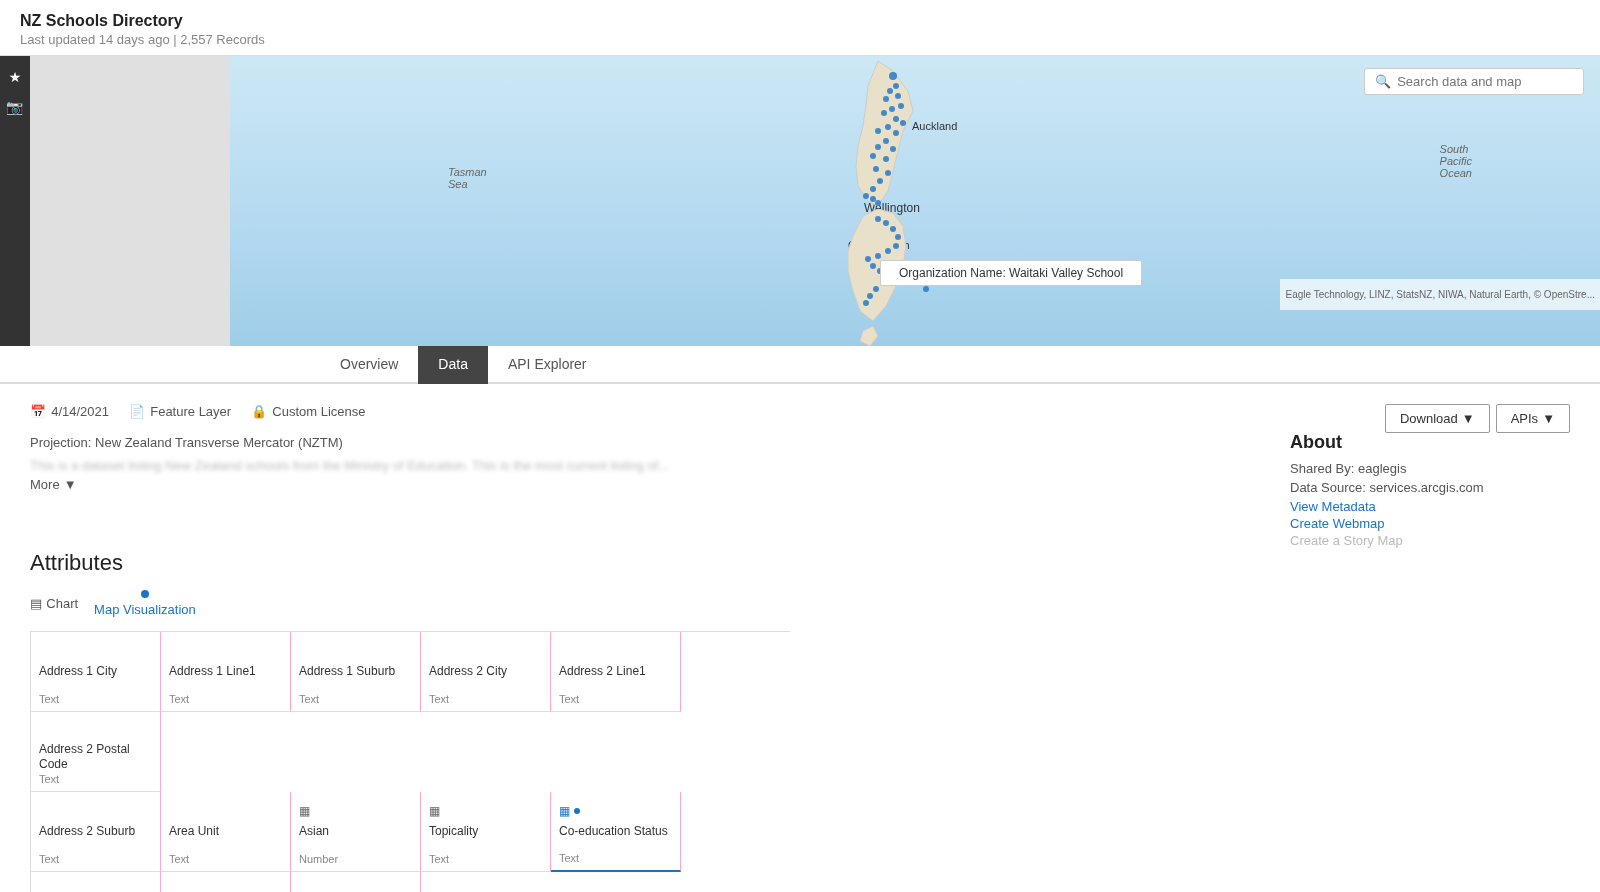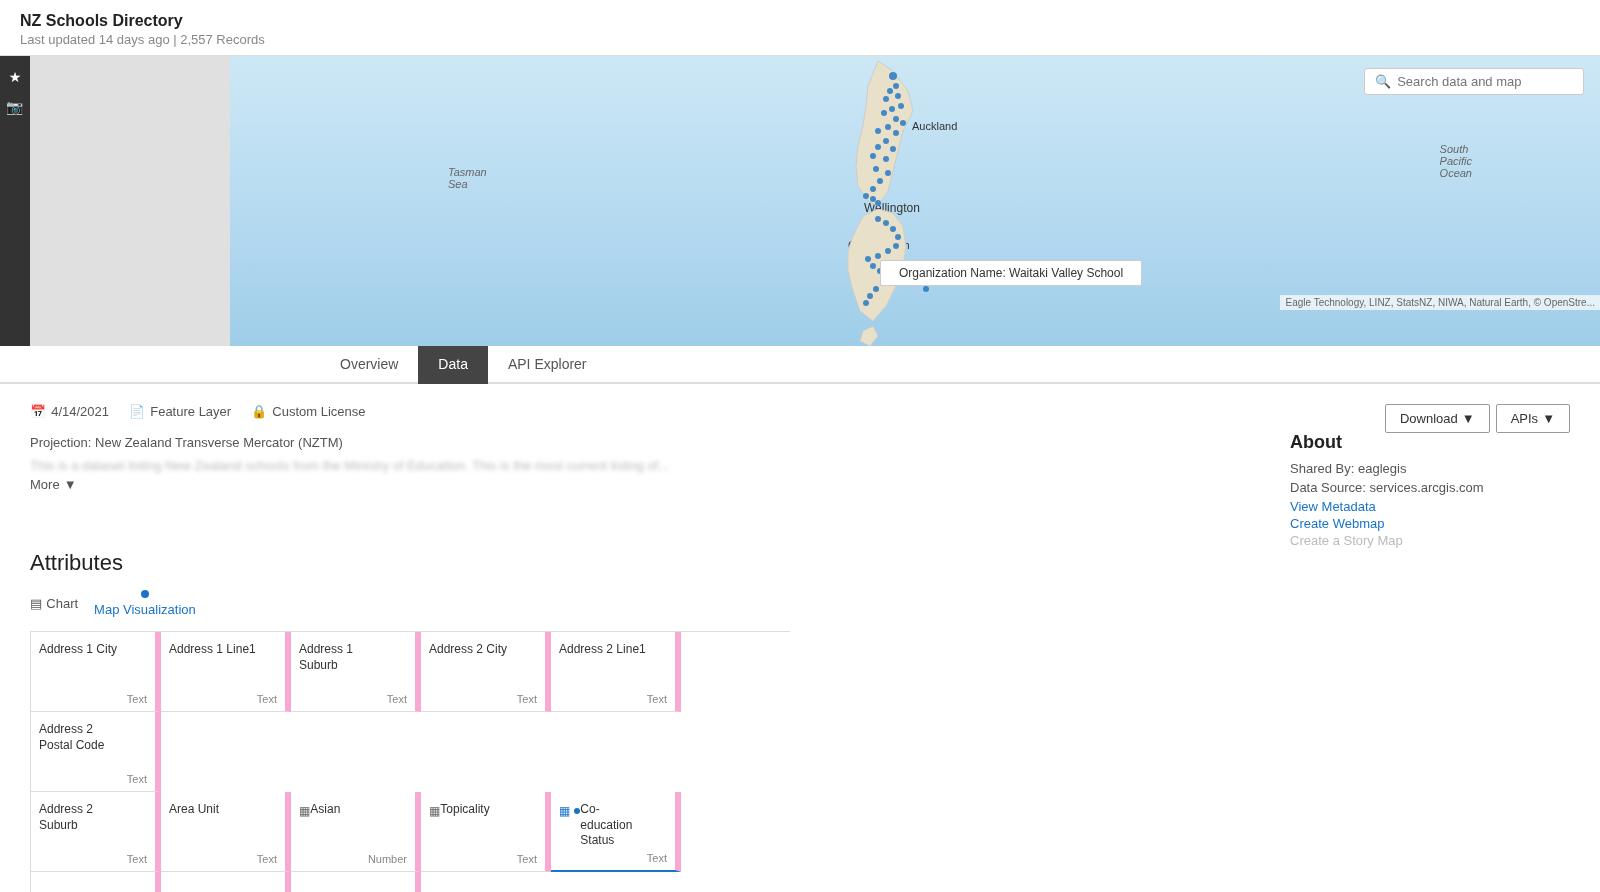--- a/index.html
+++ b/index.html
@@ -124,21 +124,21 @@
     .christchurch-label { top: 63%; left: 53%; font-style: normal; font-size: 11px; color: #333; }
 
     
     .map-attribution {
       position: absolute;
       bottom: 36px;
       right: 0;
       font-size: 10px;
       color: #666;
       background: rgba(255,255,255,0.7);
-      padding: 2px 5px;
+      padding: 10px 5px;
     }
 
     
     .tabs-bar {
       display: flex;
       background: #fff;
       border-bottom: 2px solid #ddd;
       padding-left: 320px;
     }
     .tab {
@@ -296,24 +296,25 @@
       display: flex;
       flex-wrap: wrap;
       gap: 0;
       border-left: 1px solid #ddd;
       border-top: 1px solid #ddd;
       max-width: 760px;
     }
     .attr-card {
       width: 130px;
       height: 80px;
-      border-right: 6px solid #f9a8d4;
+      border-right: 1px solid #f9a8d4;
       border-bottom: 1px solid #ddd;
       padding: 10px 8px 6px 8px;
       display: flex;
+      flex-direction: column;
       justify-content: flex-start;
       cursor: pointer;
       background: #fff;
     }
     .attr-card.active-underline {
       border-bottom: 2px solid #1a73c7;
     }
     .attr-card-icon-row {
       display: flex;
       align-items: center;

